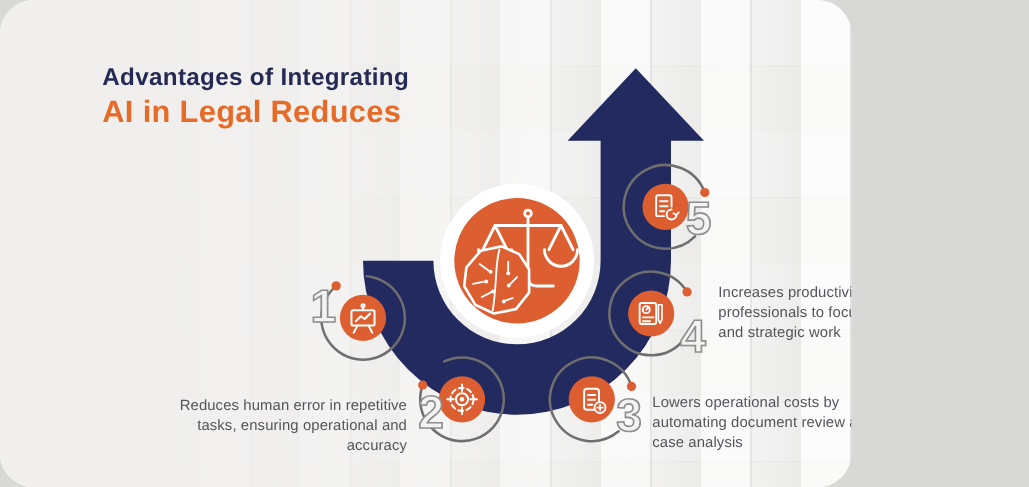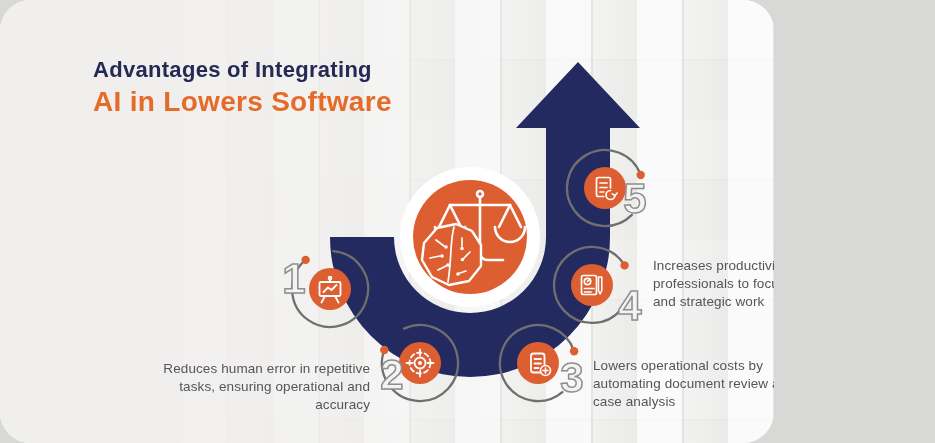--- a/index.html
+++ b/index.html
@@ -58,21 +58,21 @@
 </style>
 </head>
 <body>
 
 <div class="stage">
   <div class="bg-pattern"></div>
   <div class="bg-fade"></div>
 
   <div class="title-block">
     <div class="title-1">Advantages of Integrating</div>
-    <div class="title-2">AI in Lowers Software</div>
+    <div class="title-2">AI in Legal Reduces</div>
   </div>
 
   <svg class="diagram-svg" width="935" height="443" viewBox="0 0 935 443">
 
     <path d="M 330 237 A 140 140 0 1 0 610 237 L 610 128 L 640 128 L 578 62 L 516 128 L 546 128 L 546 237 A 76 76 0 0 1 394 237 Z" fill="#232a60"></path>
 
     <g>
       <circle cx="470" cy="237" r="70" fill="#ffffff"></circle>
       <circle cx="470" cy="237" r="57" fill="#dd5f31"></circle>
       <g stroke="#ffffff" stroke-width="2.6" fill="none" stroke-linecap="round" stroke-linejoin="round">

